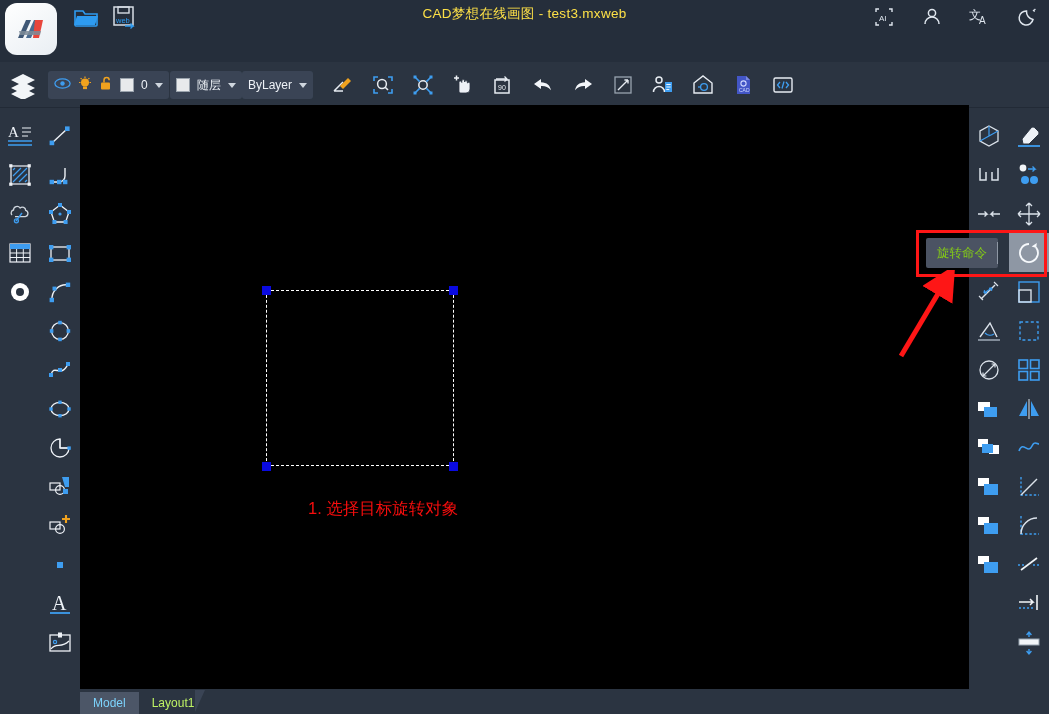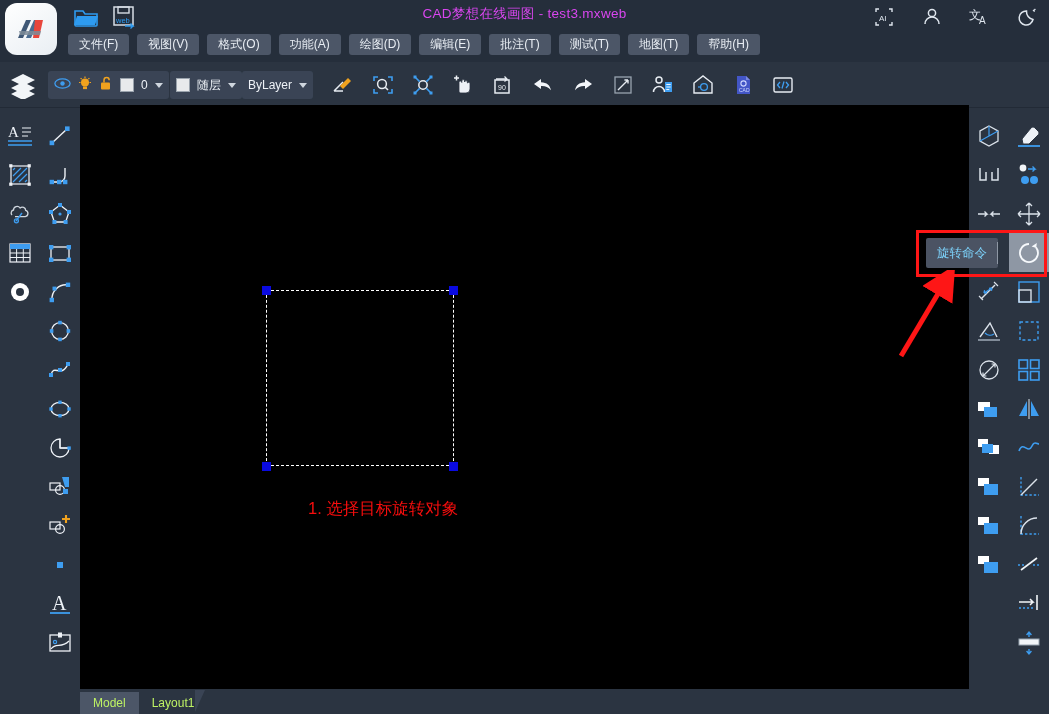--- a/index.html
+++ b/index.html
@@ -12,21 +12,21 @@
   #app{position:relative;width:1001px;height:714px;}
 
   
   .titlebar{position:absolute;left:0;top:0;width:1049px;height:62px;background:#252e3b;}
   .logo{position:absolute;left:5px;top:3px;width:52px;height:52px;border-radius:12px;
         background:linear-gradient(145deg,#ffffff,#e9eef3);display:flex;align-items:center;justify-content:center;}
   .logo svg{display:block;}
   .quick-open{position:absolute;left:72px;top:6px;width:30px;height:26px;cursor:pointer;}
   .quick-save{position:absolute;left:110px;top:4px;width:30px;height:28px;cursor:pointer;}
 
-  .apptitle{position:absolute;left:0;top:5px;width:1049px;text-align:center;font-size:13.5px;color:#d946ef;letter-spacing:.3px;}
+  .apptitle{position:absolute;left:0;top:5px;width:1049px;text-align:center;font-size:13.5px;color:#fde047;letter-spacing:.3px;}
 
   .menubar{position:absolute;left:68px;top:34px;display:flex;gap:8px;}
   .menu-item{height:21px;line-height:21px;padding:0 11px;background:#4c5667;border-radius:3px;
              font-size:12px;color:#e8edf3;cursor:pointer;white-space:nowrap;}
 
   .titleicons{position:absolute;right:10px;top:6px;display:flex;gap:26px;align-items:center;}
   .ticon{width:22px;height:22px;cursor:pointer;display:flex;align-items:center;justify-content:flex-end;color:#bef264;}
 
   
   .toolbar{position:absolute;left:0;top:62px;width:1049px;height:46px;background:#2b3441;border-bottom:1px solid #222a36;}
@@ -59,31 +59,31 @@
   .sel-rect{position:absolute;left:186px;top:185px;width:188px;height:176px;
             border:1px dashed #ffffff;}
   .grip{position:absolute;width:9px;height:9px;background:#0a0ae0;}
 
   .note{position:absolute;color:#f60d0d;font-size:16.5px;white-space:nowrap;}
   .note1{left:228px;top:393px;}
   .note2{left:742px;top:358px;}
 
   
   .tip{position:absolute;left:926px;top:238px;height:30px;background:#4b5363;border-radius:2px;
-       display:flex;align-items:center;padding:0 11px;font-size:12.5px;color:#7dd3fc;white-space:nowrap;z-index:40;}
+       display:flex;align-items:center;padding:0 11px;font-size:12.5px;color:#84cc16;white-space:nowrap;z-index:40;}
   .tip-sep{position:absolute;left:997px;top:242px;width:1px;height:22px;background:#8e97a4;z-index:41;}
   .redbox{position:absolute;left:916px;top:230px;width:131px;height:47px;border:3px solid #fe1616;z-index:45;pointer-events:none;}
 
   .arrow-svg{position:absolute;left:895px;top:270px;z-index:30;pointer-events:none;}
 
   
   .bottombar{position:absolute;left:0;top:690px;width:1049px;height:24px;background:#2b3441;}
   .tabstrip{position:absolute;left:80px;top:690px;height:24px;display:flex;align-items:flex-end;}
   .tab{height:22px;line-height:22px;padding:0 13px;font-size:12px;color:#bef264;cursor:pointer;position:relative;}
-  .tab.active{background:#4c5667;color:#bef264;}
+  .tab.active{background:#4c5667;color:#7dd3fc;}
   .tab-skew{position:absolute;left:195px;top:690px;width:0;height:0;
             border-left:10px solid #3a4455;border-bottom:22px solid transparent;}
 </style>
 </head>
 <body>
 
 <div id="app">
 
   <div class="titlebar">
 
@@ -107,32 +107,20 @@
       <svg width="30" height="28" viewBox="0 0 30 28">
         <rect x="4" y="3" width="19" height="18" fill="none" stroke="#d8dee6" stroke-width="1.5"></rect>
         <rect x="8" y="3" width="11" height="6" fill="none" stroke="#d8dee6" stroke-width="1.4"></rect>
         <text x="6" y="19" font-size="7.5" fill="#2e9bf0" font-family="Liberation Sans, sans-serif">web</text>
         <path d="M15 22 h8 l-2.5 -2.5 M23 22 l-2.5 2.5" fill="none" stroke="#2e9bf0" stroke-width="1.4"></path>
       </svg>
     </div>
 
     <div class="apptitle">CAD梦想在线画图 - test3.mxweb</div>
 
-    <div class="menubar">
-      <div class="menu-item">文件(F)</div>
-      <div class="menu-item">视图(V)</div>
-      <div class="menu-item">格式(O)</div>
-      <div class="menu-item">功能(A)</div>
-      <div class="menu-item">绘图(D)</div>
-      <div class="menu-item">编辑(E)</div>
-      <div class="menu-item">批注(T)</div>
-      <div class="menu-item">测试(T)</div>
-      <div class="menu-item">地图(T)</div>
-      <div class="menu-item">帮助(H)</div>
-    </div>
 
     <div class="titleicons">
       <div class="ticon">
         <svg width="22" height="22" viewBox="0 0 22 22">
           <path d="M3 6 V3 H6 M16 3 H19 V6 M19 16 V19 H16 M6 19 H3 V16" fill="none" stroke="#dfe6ee" stroke-width="1.4"></path>
           <text x="6" y="14.5" font-size="8" fill="#dfe6ee" font-family="Liberation Sans, sans-serif">AI</text>
         </svg>
       </div>
       <div class="ticon">
         <svg width="22" height="22" viewBox="0 0 22 22">

